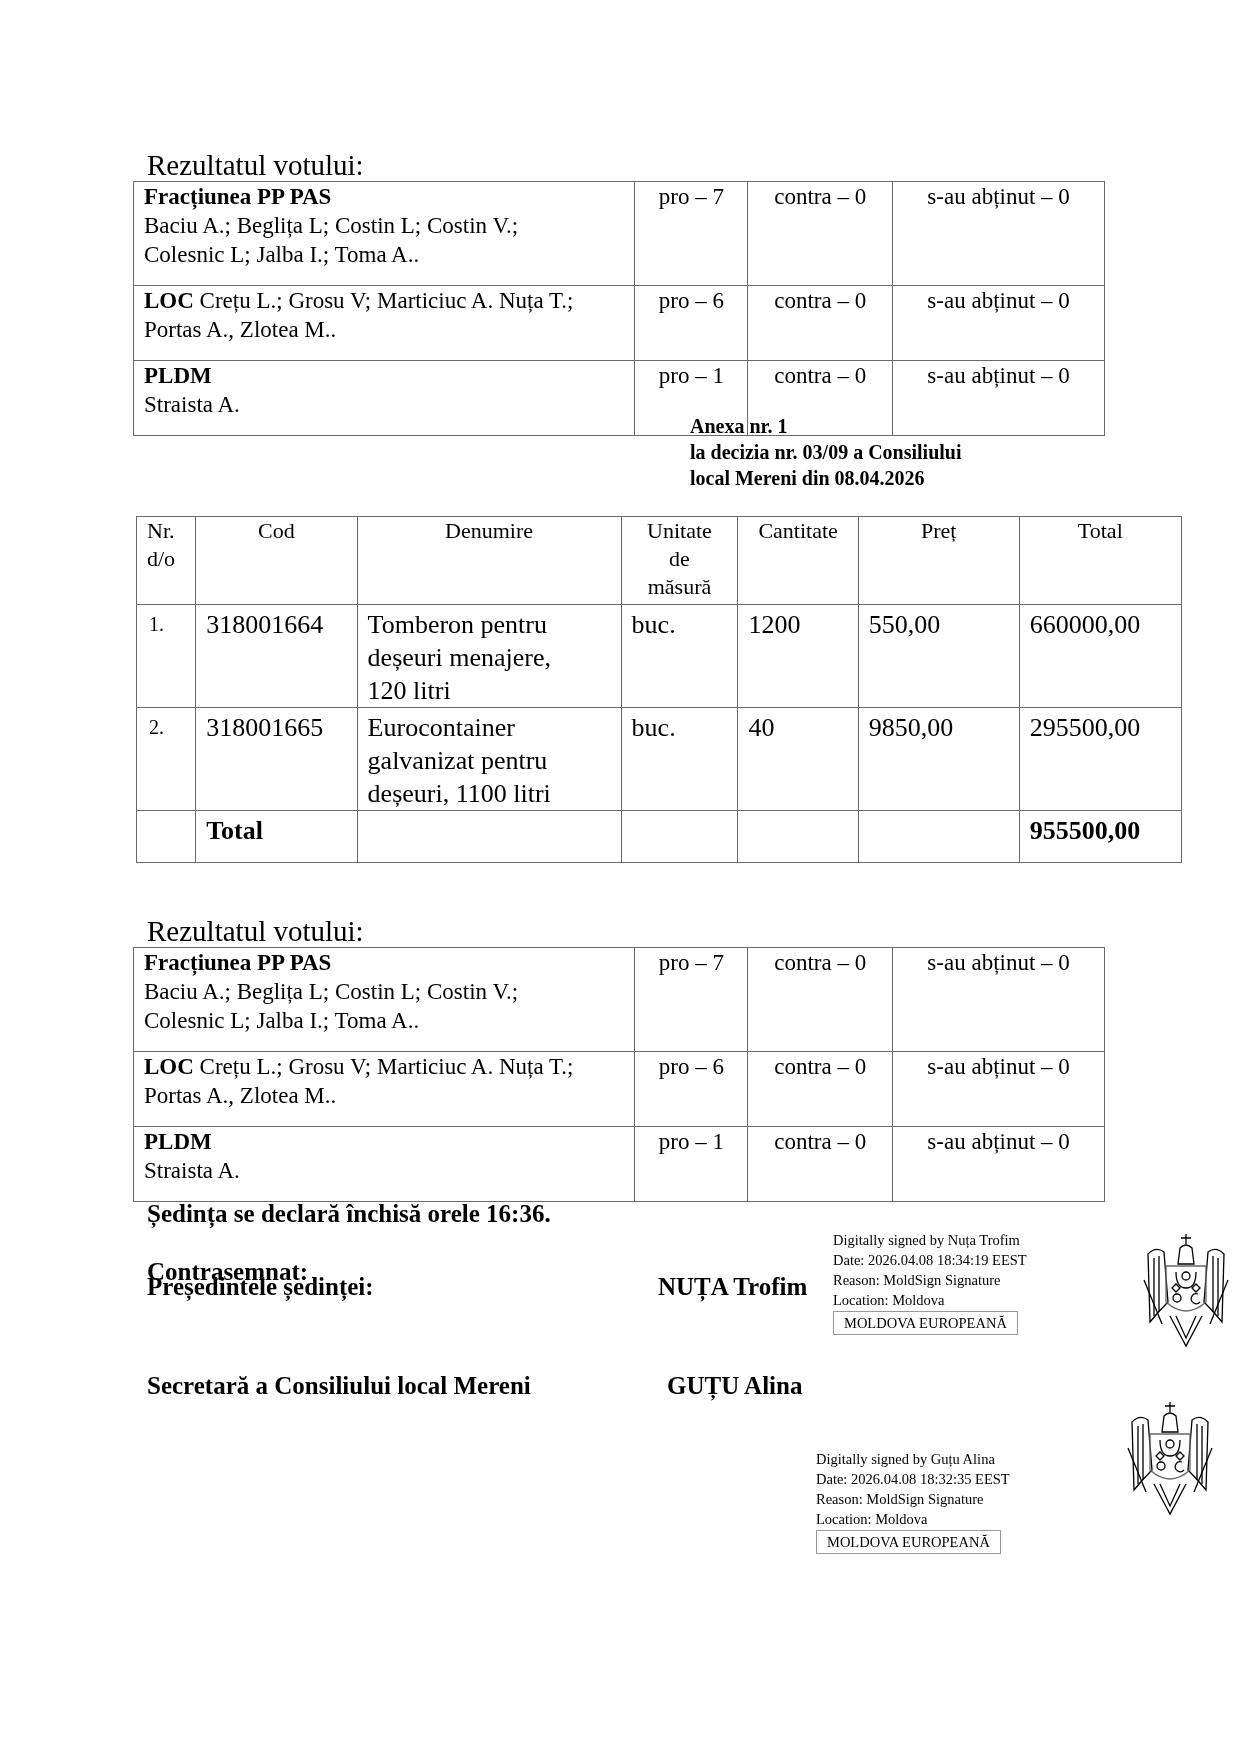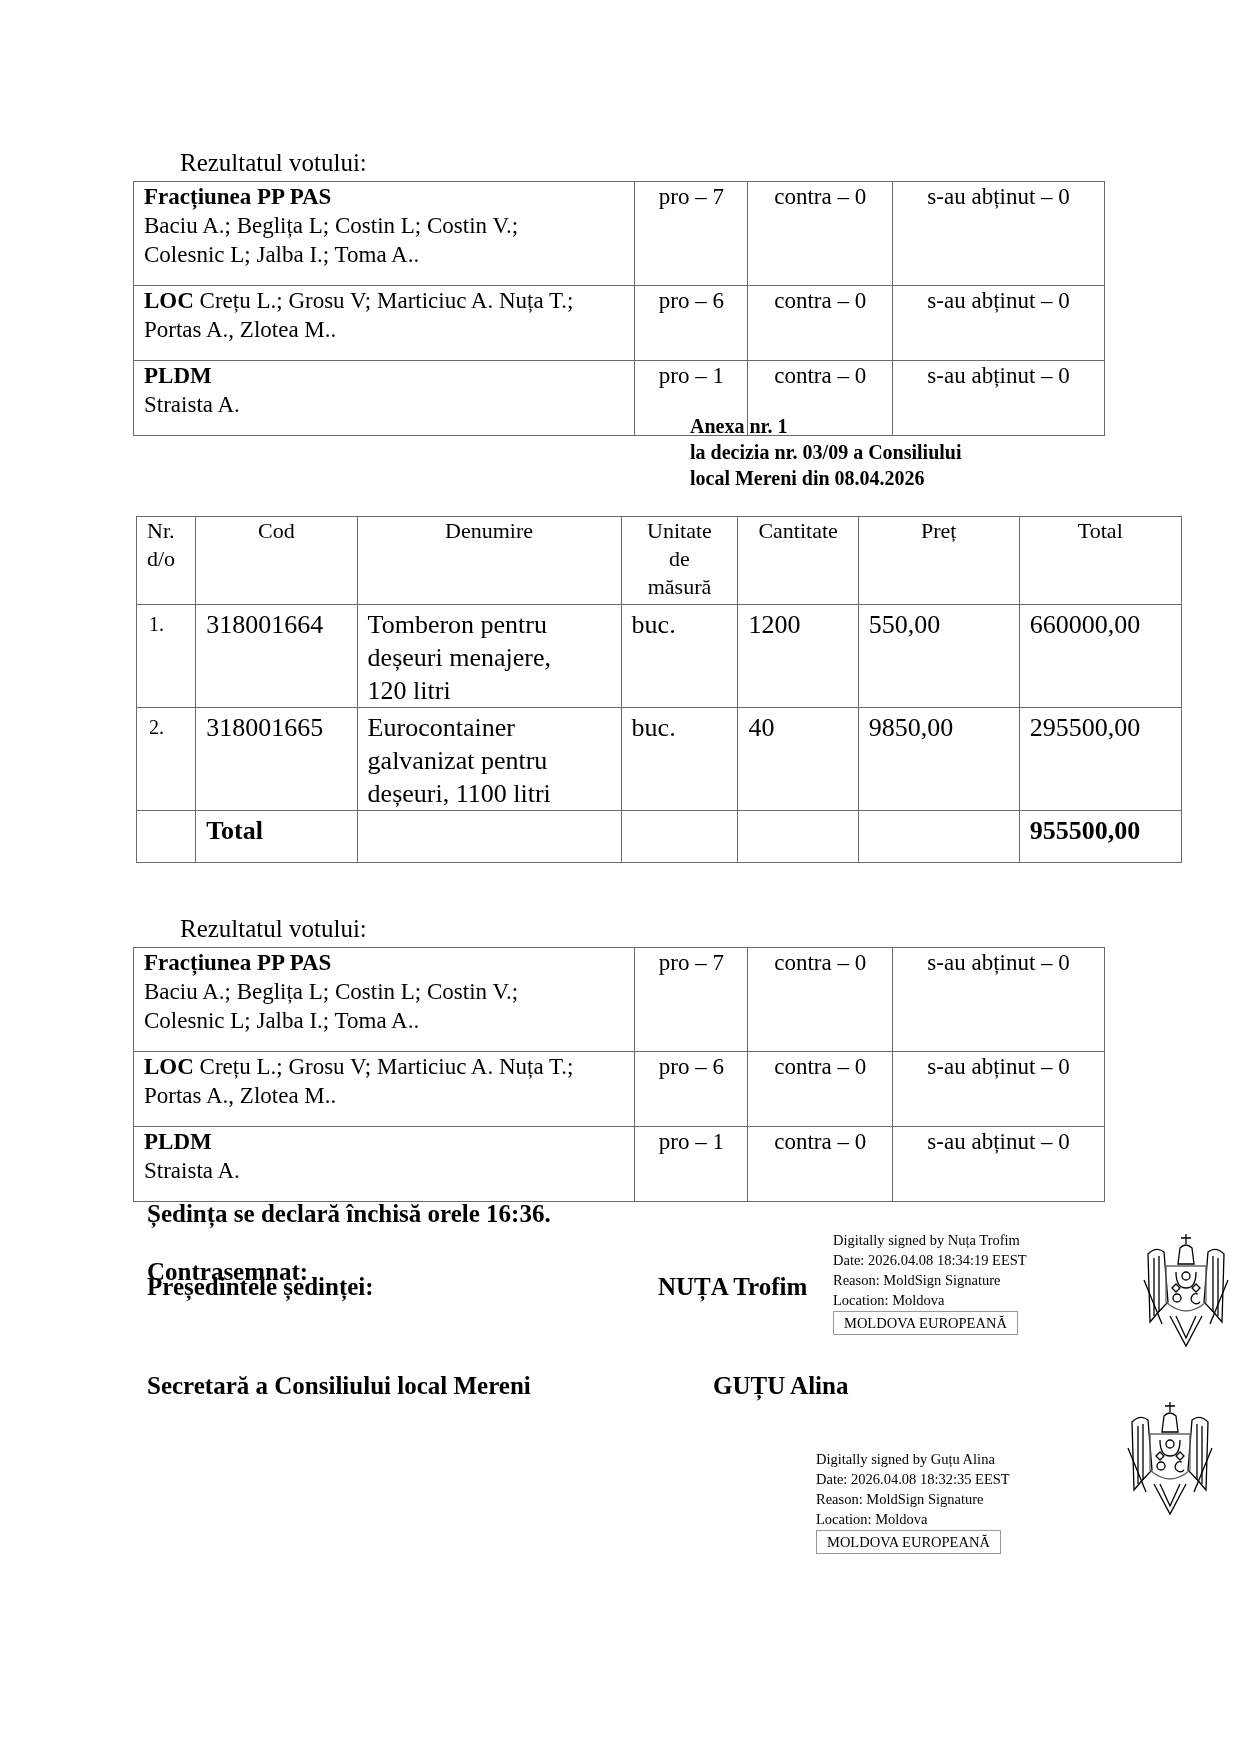--- a/index.html
+++ b/index.html
@@ -1,19 +1,19 @@
 <!DOCTYPE html>
 <html><head>
 <meta charset="utf-8">
 <style>
   html, body { margin:0; padding:0; background:#fff; }
   body { width:1241px; height:1755px; position:relative; overflow:hidden;
          font-family:"Liberation Serif", serif; color:#000; }
   .abs { position:absolute; }
-  .vote-title { font-size:25px;margin-left:33px; }
+  .vote-title { font-size:29px; }
   table { border-collapse:collapse; position:absolute; }
   .vote td { border:1.5px solid #6a6a6a; font-size:23px; line-height:29px; vertical-align:top; padding:0 0 16px 10px; }
   .vote td.c { text-align:center; padding:0; }
   .b { font-weight:bold; }
   .anexa { font-weight:bold; font-size:20px; line-height:26px; }
   .items td { border:1.5px solid #6a6a6a; vertical-align:top; font-size:26px; line-height:33px; padding:3px 8px 0 10px; }
   .items th { border:1.5px solid #6a6a6a; font-weight:normal; vertical-align:top; font-size:22px; line-height:28px; padding:0 20px; text-align:center; }
   .items td.nr { font-size:20px; padding-left:12px; }
   .footer-line { font-weight:bold; font-size:25px; }
   .sig { font-size:14.5px; line-height:20px; }
@@ -136,21 +136,21 @@
     <td class="c">s-au abținut – 0</td>
   </tr>
 </tbody>
   </table>
 
 <div class="abs footer-line" style="left:147px;top:1200px;">Ședința se declară închisă orele 16:36.</div>
 <div class="abs footer-line" style="left:147px;top:1273px;">Președintele ședinței:</div>
 <div class="abs footer-line" style="left:658px;top:1273px;">NUȚA Trofim</div>
 <div class="abs footer-line" style="left:147px;top:1258px;">Contrasemnat:</div>
 <div class="abs footer-line" style="left:147px;top:1372px;">Secretară a Consiliului local Mereni</div>
-<div class="abs footer-line" style="left:667px;top:1372px;margin-left:46px;">GUȚU Alina</div>
+<div class="abs footer-line" style="left:667px;top:1372px;">GUȚU Alina</div>
 
 <div class="abs sig" style="left:833px;top:1230px;">
   <div>Digitally signed by Nuța Trofim</div>
   <div>Date: 2026.04.08 18:34:19 EEST</div>
   <div>Reason: MoldSign Signature</div>
   <div>Location: Moldova</div>
   <div class="sig-box">MOLDOVA EUROPEANĂ</div>
 </div>
 <div class="abs" style="left:1140px;top:1230px;width:92px;height:122px;">
   <svg width="92" height="122" viewBox="0 0 92 122" fill="none" stroke="#000" stroke-width="1.3">

